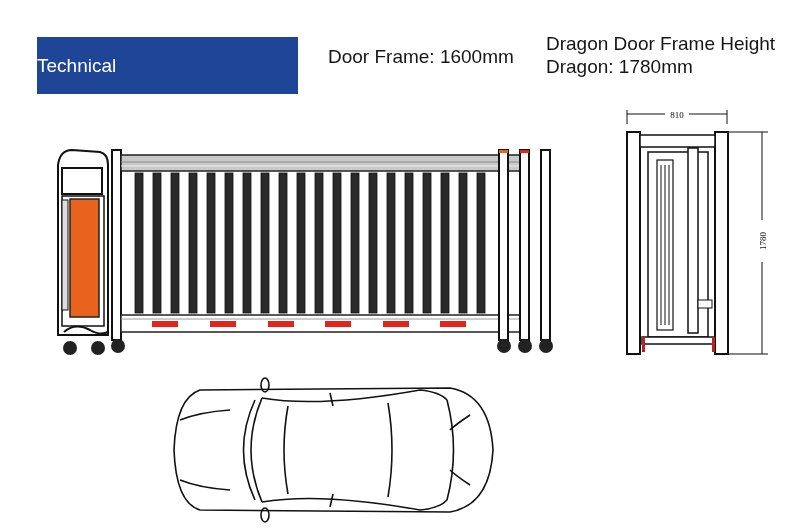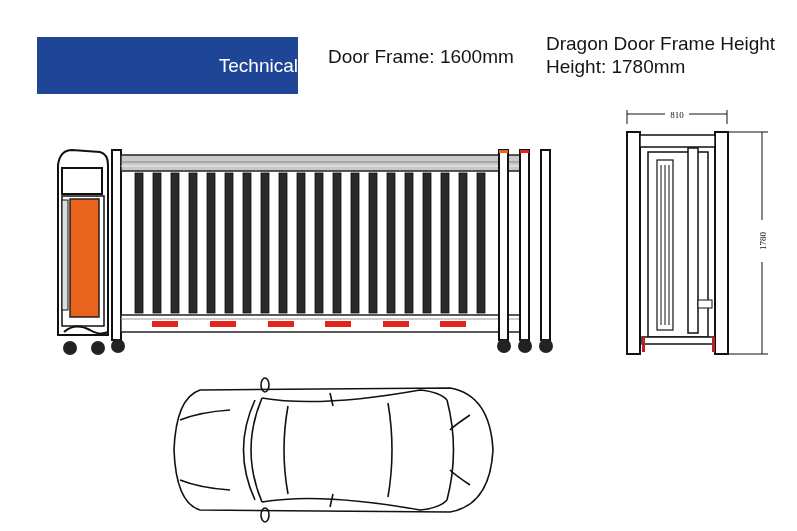--- a/index.html
+++ b/index.html
@@ -1,34 +1,34 @@
 <!DOCTYPE html>
 <html><head>
 <meta charset="utf-8">
 <style>
   html,body{margin:0;padding:0;background:#fff;}
   body{width:797px;height:531px;position:relative;overflow:hidden;font-family:"Liberation Sans","DejaVu Sans",sans-serif;color:#111;}
-  .banner{position:absolute;left:37px;top:37px;width:261px;height:57px;background:#1f4696;color:#fff;text-align:right;display:flex;flex-direction:column;justify-content:center;font-size:19px;line-height:21px;}
+  .banner{position:absolute;left:37px;top:37px;width:261px;height:57px;background:#1f4696;color:#fff;text-align:left;display:flex;flex-direction:column;justify-content:center;font-size:19px;line-height:21px;}
   .spec{position:absolute;font-size:19px;line-height:23px;color:#151515;white-space:nowrap;}
   .spec.door{left:328px;top:45px;}
   .spec.frame{left:546px;top:32px;}
   svg{position:absolute;left:0;top:0;}
   .dim{font-family:"Liberation Serif","DejaVu Serif",serif;font-size:9px;fill:#111;}
 </style>
 </head>
 <body>
 
 <div class="banner">
   <div>Technical</div>
 </div>
 
 <div class="spec door">Door Frame: 1600mm</div>
 <div class="spec frame">
   <div>Dragon Door Frame Height</div>
-  <div>Height: 1780mm</div>
+  <div>Dragon: 1780mm</div>
 </div>
 
 <svg width="797" height="531" viewBox="0 0 797 531">
 
   <g>
 
     <g>
       <path d="M58,335 L58,165 Q60,150 72,150 L100,152 Q108,154 108,165 L108,335 Z" fill="#fff" stroke="#111" stroke-width="2"></path>
       <rect x="62" y="168" width="40" height="26" fill="#fff" stroke="#111" stroke-width="2"></rect>
       <rect x="62" y="196" width="42" height="130" fill="#fff" stroke="#111" stroke-width="1.5"></rect>

